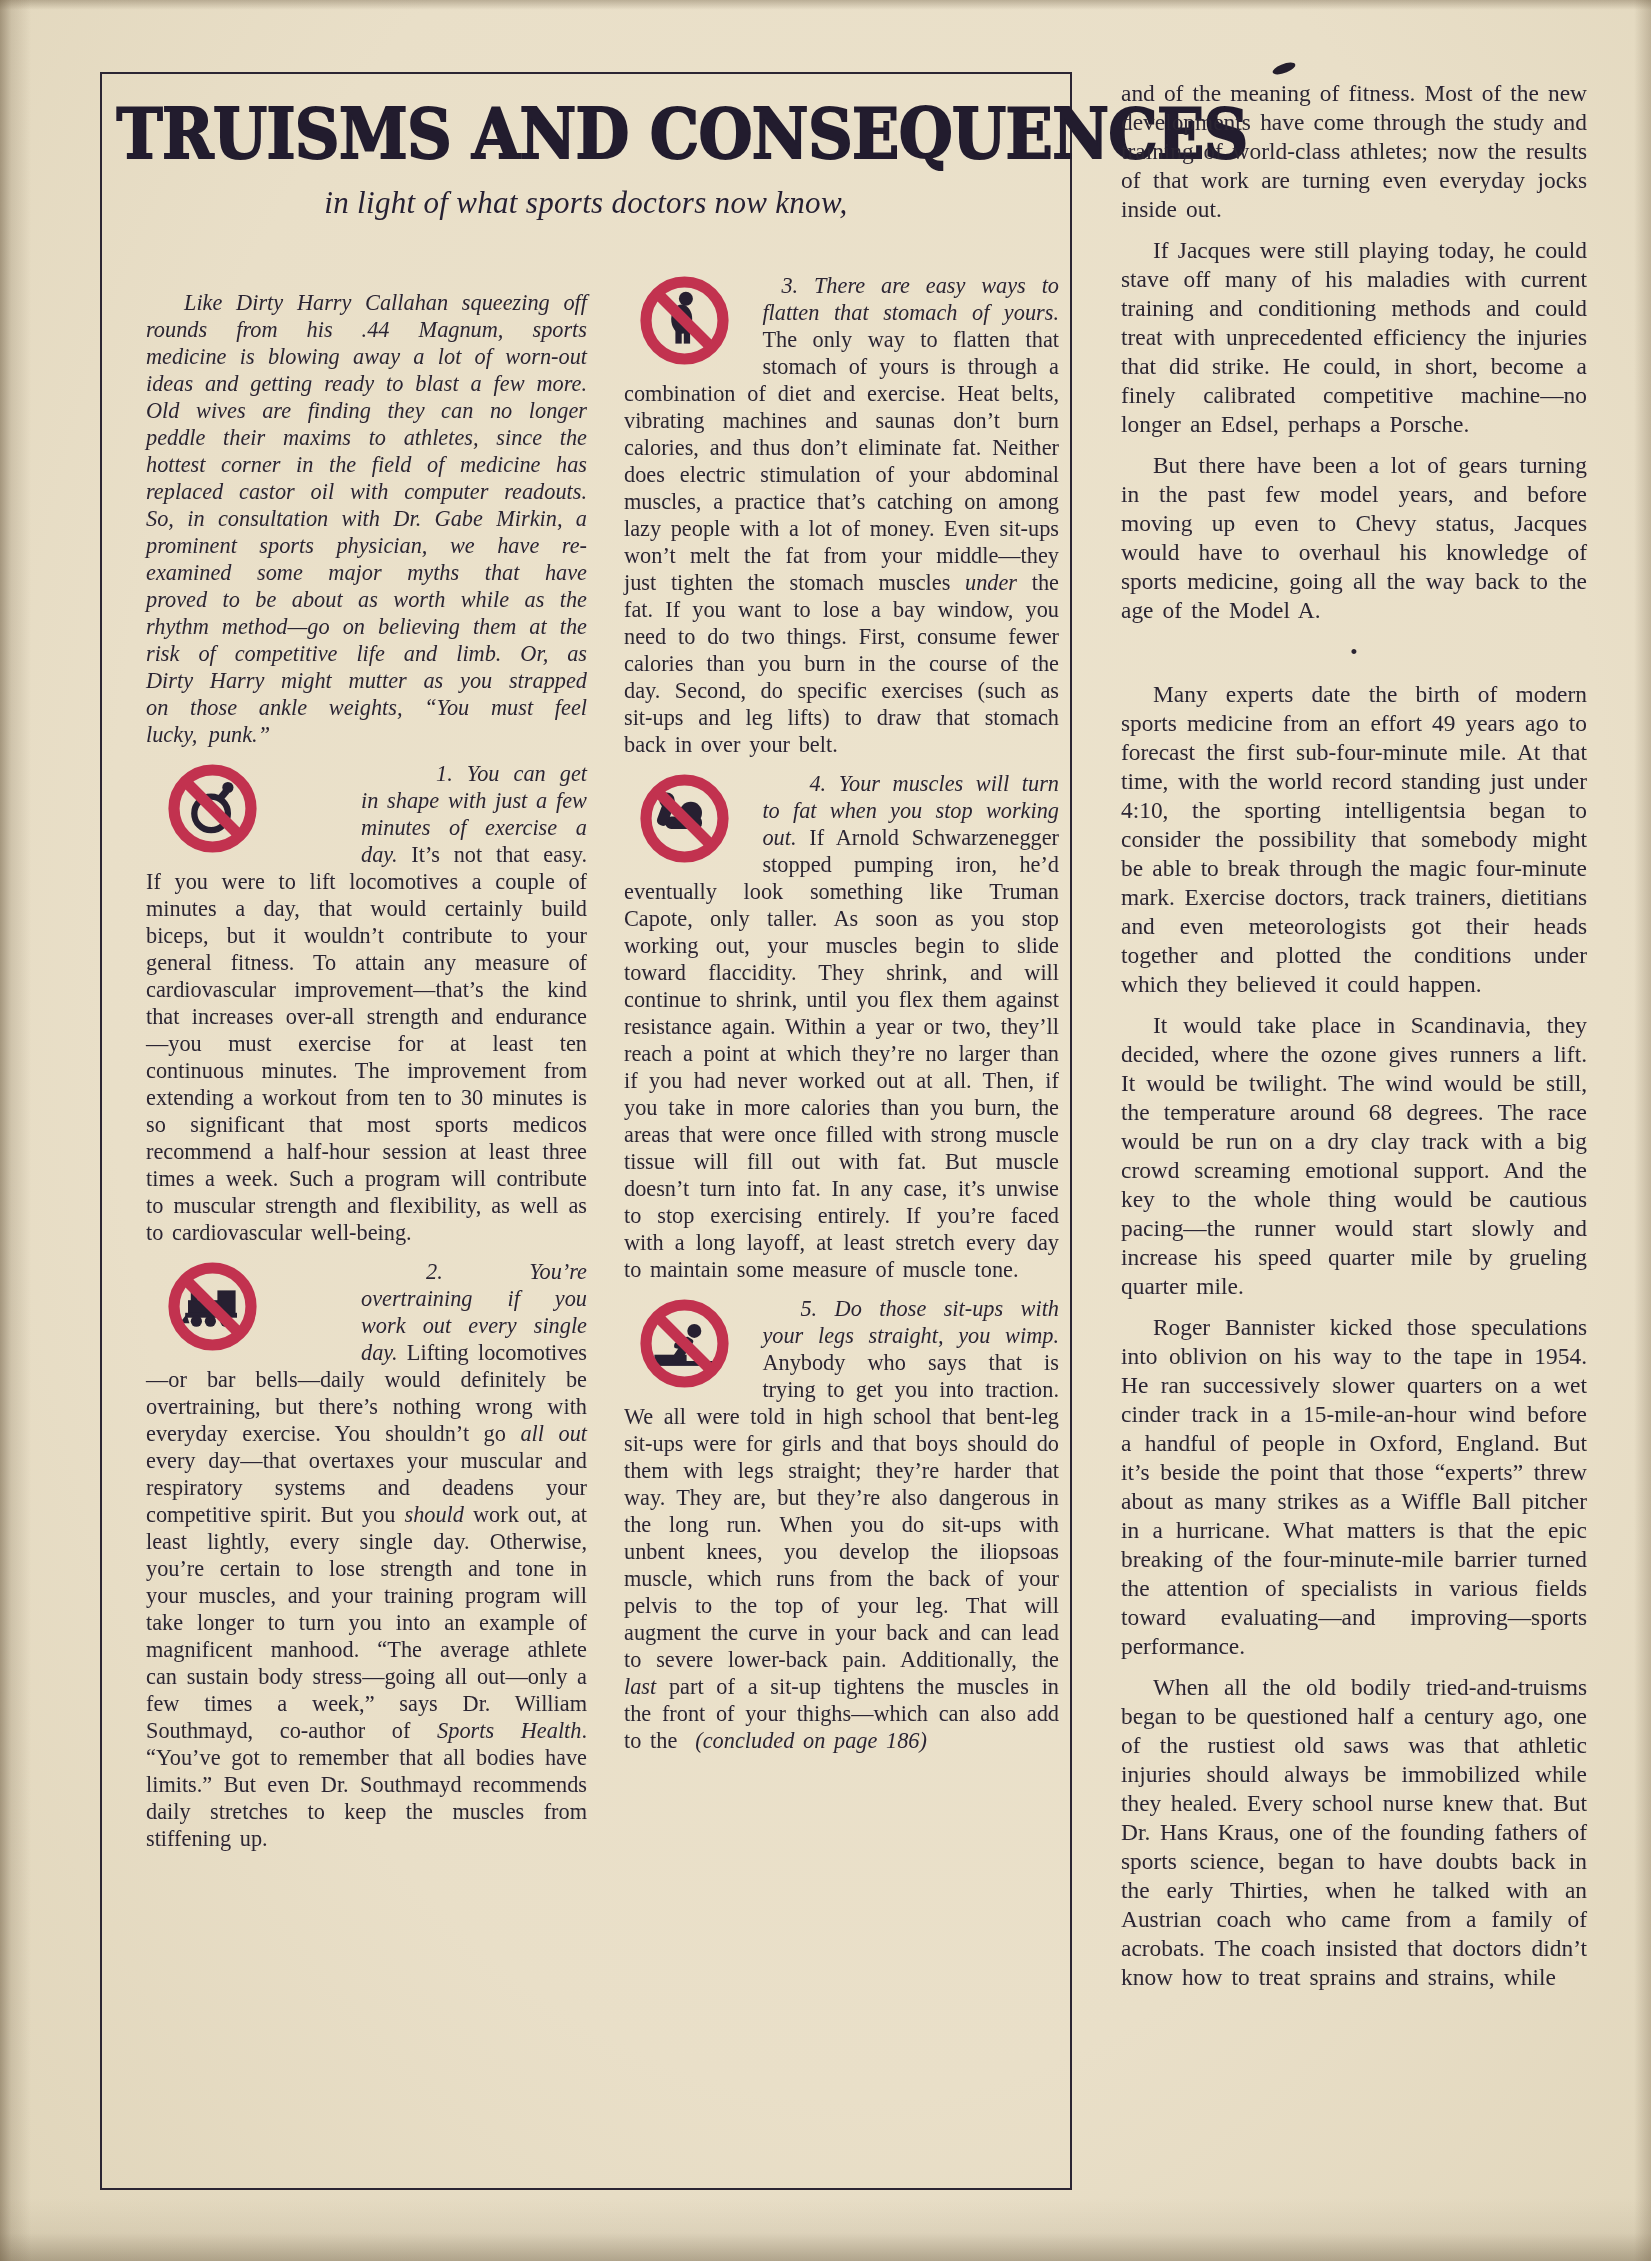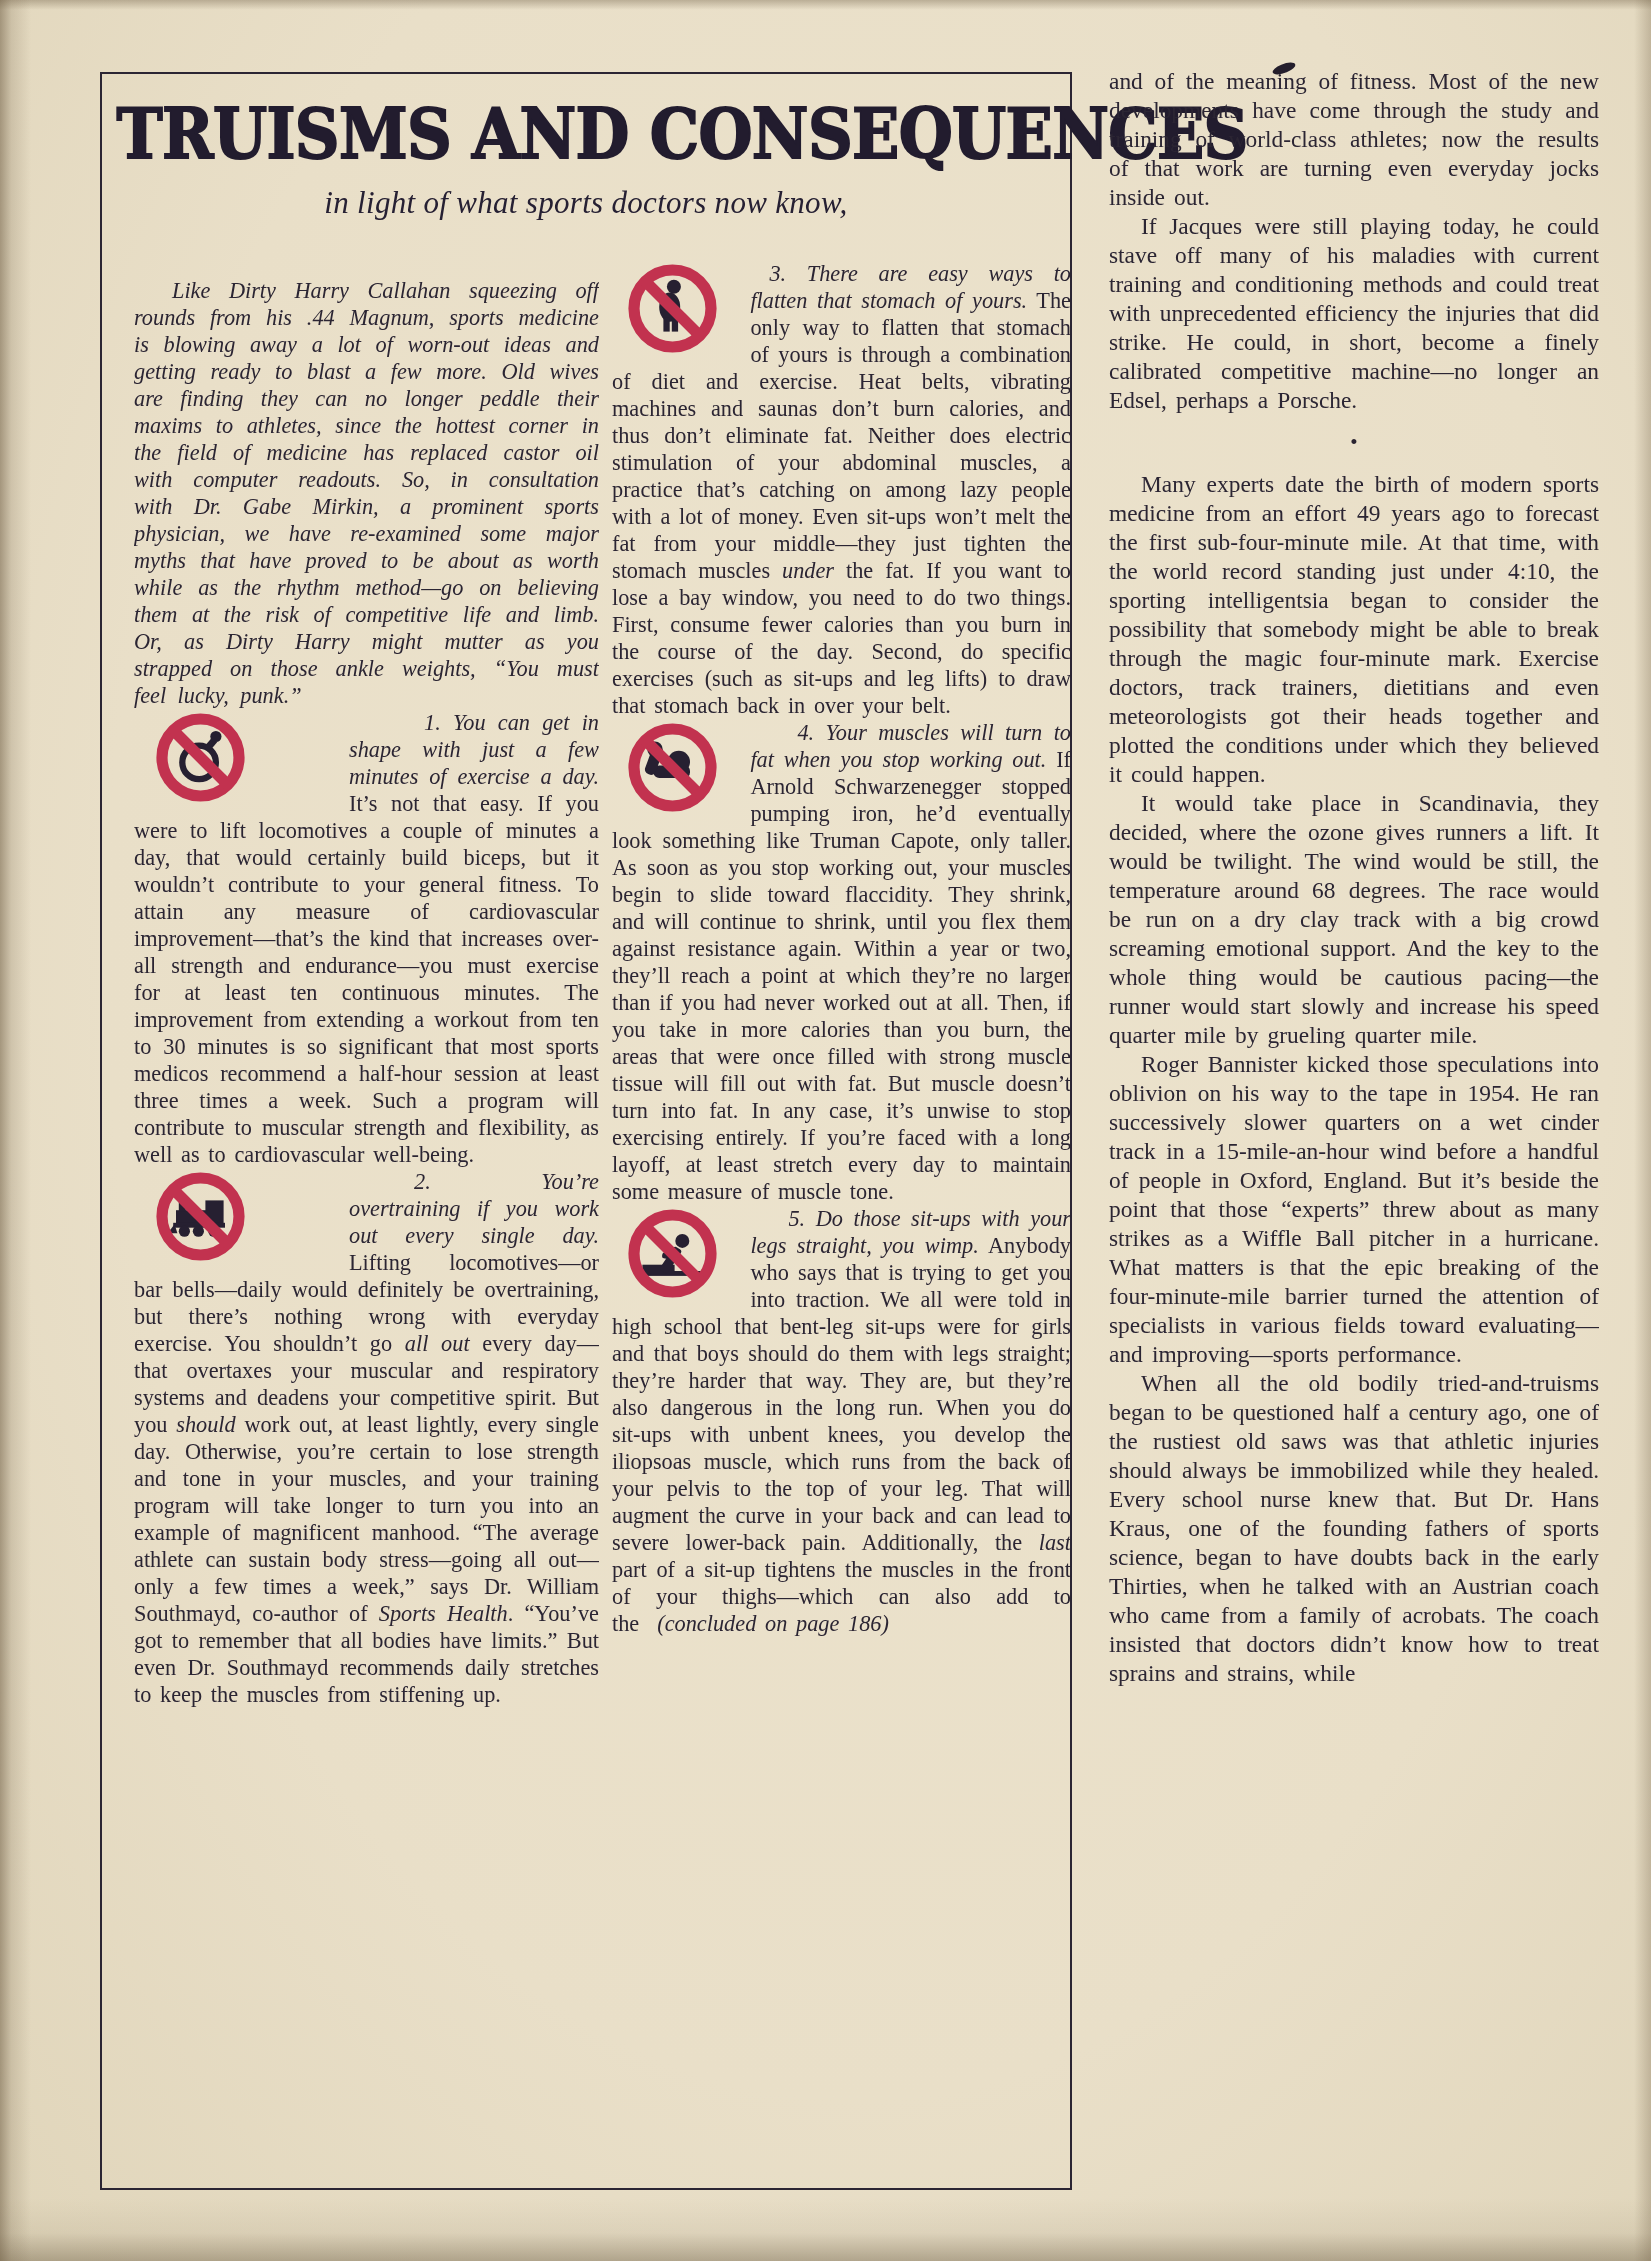--- a/index.html
+++ b/index.html
@@ -33,21 +33,21 @@
   #subtitle{
     margin-top:15px;text-align:center;font-style:italic;
     font-size:31px;line-height:38px;color:#262033;letter-spacing:0.3px;
   }
   .col{position:absolute;overflow:hidden;text-align:justify;}
   #col1{left:134px;top:277px;width:465px;height:1916px;}
   #col2{left:612px;top:260px;width:459px;height:1928px;}
   #col3{left:1109px;top:67px;width:490px;height:2126px;}
   #col1,#col2{font-size:22.3px;line-height:27px;}
   #col3{font-size:23.4px;line-height:29px;}
-  .para{margin:0;word-spacing:0.14em;}
+  .para{margin:12px;word-spacing:0.14em;}
   .it{font-style:italic;}
   .ro{font-style:normal;}
   .concl{margin-left:18px;}
   .v-intro{text-indent:38px;word-spacing:0.26em;}
   .v-m1{text-indent:75px;}
   .v-m2{text-indent:65px;}
   .v-m3{text-indent:19px;}
   .v-m4{text-indent:47px;}
   .v-m5{text-indent:38px;}
   .v-ind{text-indent:32px;}
@@ -137,20 +137,21 @@
               <rect x="50" y="66" width="28" height="8" rx="3" transform="rotate(12 64 70)"></rect>
             </g>
             <circle cx="65" cy="65" r="55" fill="none" stroke="#c2324f" stroke-width="16"></circle>
             <line x1="26" y1="26" x2="104" y2="104" stroke="#c2324f" stroke-width="16"></line>
           </svg>
         </span><span class="it">5. Do those sit-ups with your legs straight, you wimp.</span><span class="ro"> Anybody who says that is trying to get you into traction. We all were told in high school that bent-leg sit-ups were for girls and that boys should do them with legs straight; they’re harder that way. They are, but they’re also dangerous in the long run. When you do sit-ups with unbent knees, you develop the iliopsoas muscle, which runs from the back of your pelvis to the top of your leg. That will augment the curve in your back and can lead to severe lower-back pain. Additionally, the </span><span class="it">last</span><span class="ro"> part of a sit-up tightens the muscles in the front of your thighs—which can also add to the</span><span class="it concl">(concluded on page 186)</span></p>
     </div>
   <div id="col3" class="col">
       <p class="para v-flush"><span class="ro">and of the meaning of fitness. Most of the new developments have come through the study and training of world-class athletes; now the results of that work are turning even everyday jocks inside out.</span></p>
       <p class="para v-ind"><span class="ro">If Jacques were still playing today, he could stave off many of his maladies with current training and conditioning methods and could treat with unprecedented efficiency the injuries that did strike. He could, in short, become a finely calibrated competitive machine—no longer an Edsel, perhaps a Porsche.</span></p>
+      <p class="para v-ind"><span class="ro">But there have been a lot of gears turning in the past few model years, and before moving up even to Chevy status, Jacques would have to overhaul his knowledge of sports medicine, going all the way back to the age of the Model A.</span></p>
       <div class="sep">•</div>
       <p class="para v-ind"><span class="ro">Many experts date the birth of modern sports medicine from an effort 49 years ago to forecast the first sub-four-minute mile. At that time, with the world record standing just under 4:10, the sporting intelligentsia began to consider the possibility that somebody might be able to break through the magic four-minute mark. Exercise doctors, track trainers, dietitians and even meteorologists got their heads together and plotted the conditions under which they believed it could happen.</span></p>
       <p class="para v-ind"><span class="ro">It would take place in Scandinavia, they decided, where the ozone gives runners a lift. It would be twilight. The wind would be still, the temperature around 68 degrees. The race would be run on a dry clay track with a big crowd screaming emotional support. And the key to the whole thing would be cautious pacing—the runner would start slowly and increase his speed quarter mile by grueling quarter mile.</span></p>
       <p class="para v-ind"><span class="ro">Roger Bannister kicked those speculations into oblivion on his way to the tape in 1954. He ran successively slower quarters on a wet cinder track in a 15-mile-an-hour wind before a handful of people in Oxford, England. But it’s beside the point that those “experts” threw about as many strikes as a Wiffle Ball pitcher in a hurricane. What matters is that the epic breaking of the four-minute-mile barrier turned the attention of specialists in various fields toward evaluating—and improving—sports performance.</span></p>
       <p class="para v-ind"><span class="ro">When all the old bodily tried-and-truisms began to be questioned half a century ago, one of the rustiest old saws was that athletic injuries should always be immobilized while they healed. Every school nurse knew that. But Dr. Hans Kraus, one of the founding fathers of sports science, began to have doubts back in the early Thirties, when he talked with an Austrian coach who came from a family of acrobats. The coach insisted that doctors didn’t know how to treat sprains and strains, while</span></p>
     </div>
 
   <div class="blemish"></div>
 </div>
 

